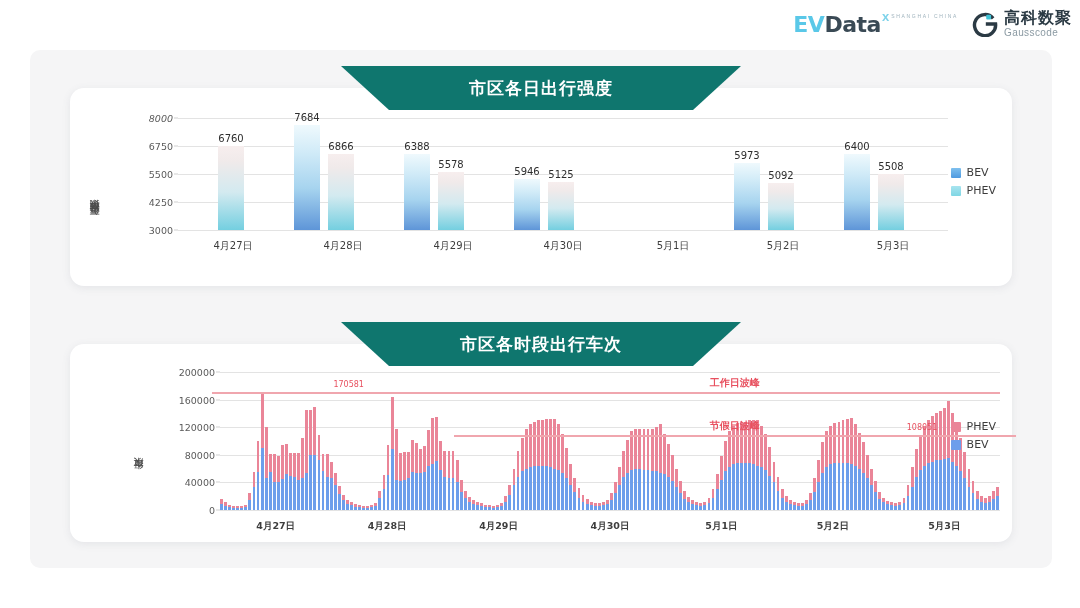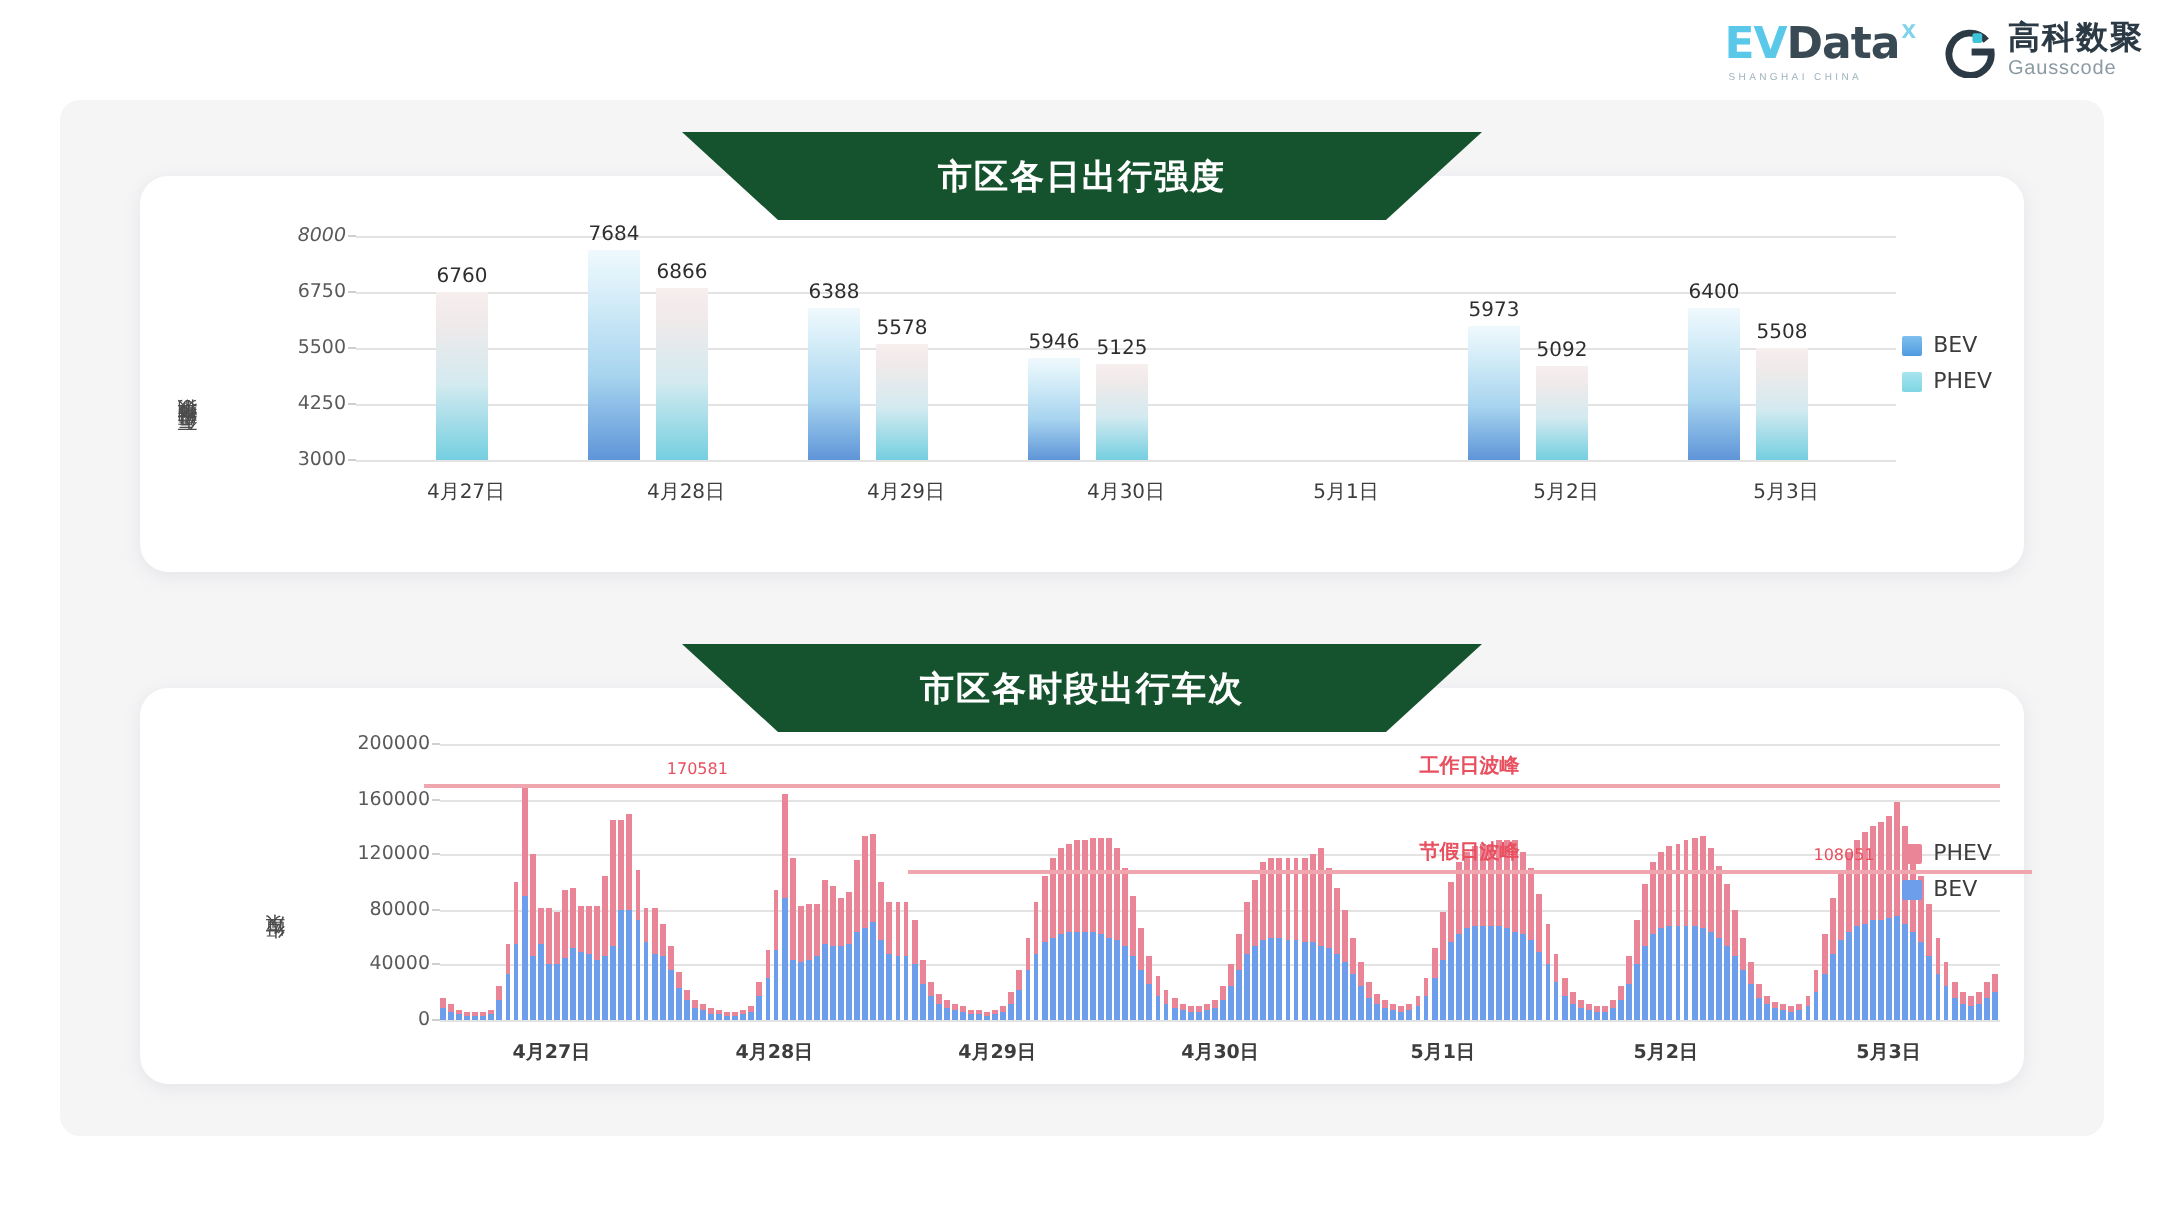--- a/index.html
+++ b/index.html
@@ -9,21 +9,21 @@
     font-family: "Liberation Sans", "DejaVu Sans", sans-serif;
     overflow: hidden;
   }
   .page { position: relative; width: 1080px; height: 608px; background: #ffffff; }
 
   
   .logo-bar {
     position: absolute; top: 10px; right: 8px;
     display: flex; align-items: center; gap: 14px;
   }
-  .logo-evdata { display: flex; flex-direction: column; align-items: flex-start; }
+  .logo-evdata { display: flex; flex-direction: row; align-items: flex-start; }
   .evd-row { display: flex; align-items: flex-start; }
   .evd-word {
     font-family: "DejaVu Sans", sans-serif;
     font-size: 22px; font-weight: 700; letter-spacing: -0.5px;
     color: #3a4a55;
   }
   .evd-word .ev { color: #5ac8e8; }
   .evd-x { font-size: 13px; color: #7fd3ea; font-weight: 700; margin-left: 1px; margin-top: -3px; }
   .evd-sub {
     font-size: 5px; letter-spacing: 1.7px; color: #9fb3bd;
@@ -51,21 +51,21 @@
   .card {
     position: absolute; left: 0; top: 0; width: 100%; height: 100%;
     background: #ffffff; border-radius: 14px;
     box-shadow: 0 2px 9px rgba(90,100,120,0.11);
   }
 
   
   .banner {
     position: absolute; top: -22px; left: 50%; transform: translateX(-50%);
     width: 400px; height: 44px;
-    background: #14532d;
+    background: #0f766e;
     clip-path: polygon(0 0, 100% 0, 88% 100%, 12% 100%);
     display: flex; align-items: center; justify-content: center;
     z-index: 5;
   }
   .banner-text {
     color: #ffffff; font-size: 17px; font-weight: 700; letter-spacing: 1px;
     font-family: "DejaVu Sans", sans-serif;
   }
 
   
@@ -186,21 +186,21 @@
           <div class="grp" style="left: 0px; width: 110px;">
             <div class="bar phev" style="height: 84.224px;">
               <div class="bar-val">6760</div>
             </div>
           </div>
           <div class="xlab" style="left: 55px; top: 121px;">4月27日</div>
           <div class="grp" style="left: 110px; width: 110px;">
             <div class="bar bev" style="height: 104.922px;">
               <div class="bar-val">7684</div>
             </div>
-            <div class="bar phev" style="height: 86px;">
+            <div class="bar phev" style="height: 76px;">
               <div class="bar-val">6866</div>
             </div>
           </div>
           <div class="xlab" style="left: 165px; top: 121px;">4月28日</div>
           <div class="grp" style="left: 220px; width: 110px;">
             <div class="bar bev" style="height: 75.8912px;">
               <div class="bar-val">6388</div>
             </div>
             <div class="bar phev" style="height: 57.7472px;">
               <div class="bar-val">5578</div>

